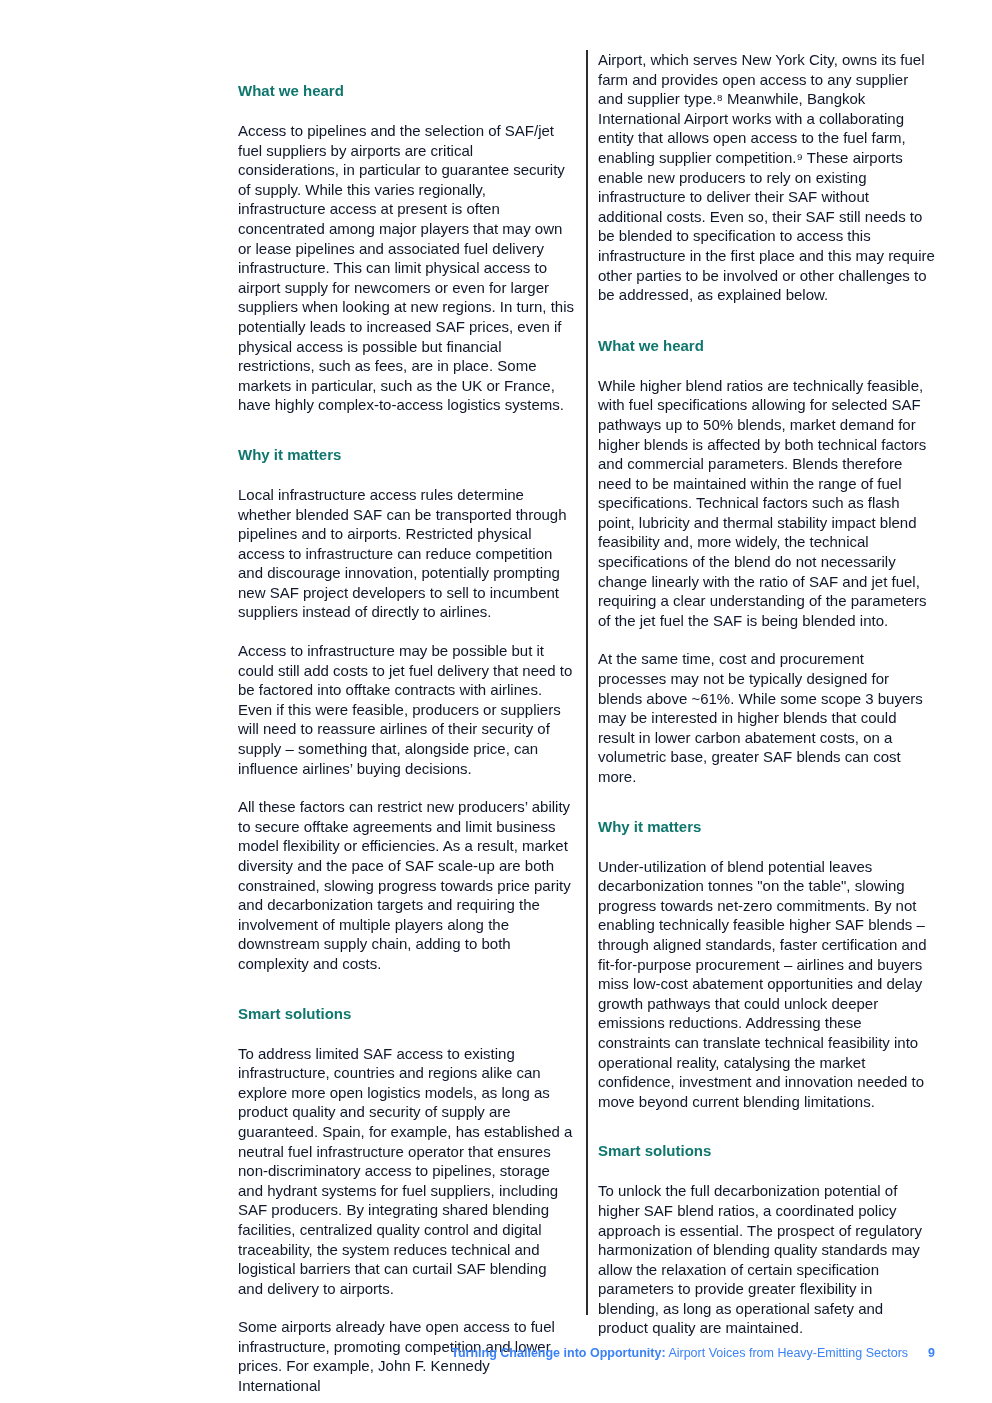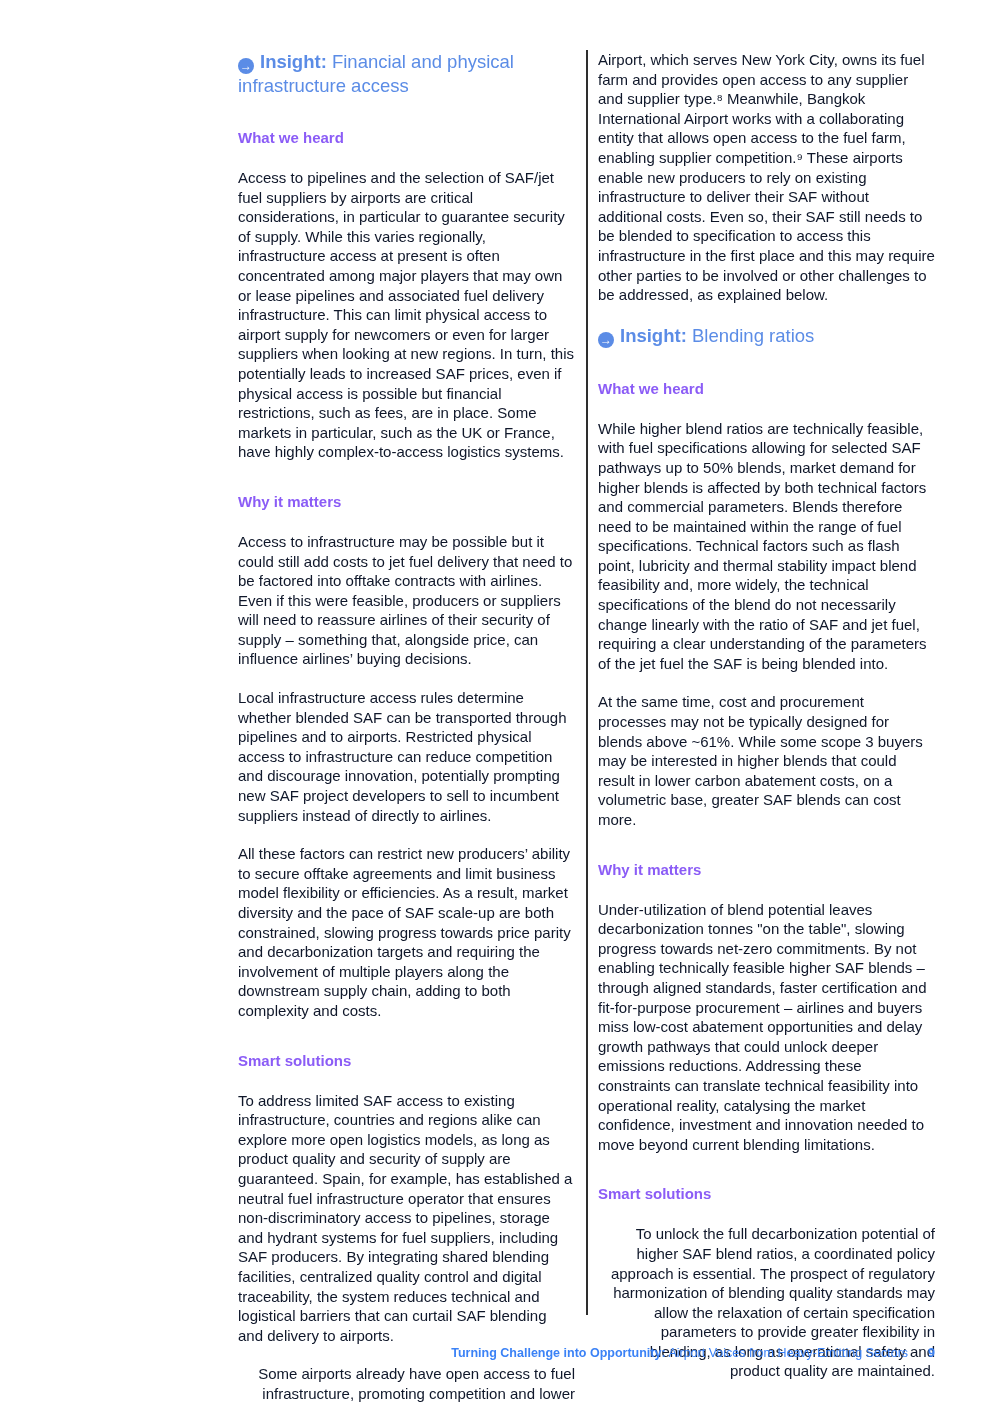--- a/index.html
+++ b/index.html
@@ -48,31 +48,31 @@
     line-height: 16px;
     text-align: center;
     vertical-align: -2px;
     margin-right: 6px;
     font-weight: bold;
   }
   .subhead {
     font-size: 15px;
     line-height: 19px;
     font-weight: bold;
-    color: #8b5cf6;
+    color: #0f766e;
     margin: 30px 0 21px 0;
   }
   .subhead.first-after-insight { margin-top: 31px; }
   p.body {
     font-size: 15px;
     line-height: 19.6px;
     color: #0f172a;
     margin: 0 0 19px 0;
   }
-  p.body:last-child { margin-bottom: 0; text-align: right; }
+  p.body:last-child { margin-bottom: 0; }
   .insight-heading.second { margin-top: 0; }
   .footer {
     position: absolute;
     top: 1345px;
     right: 57px;
     font-size: 12.5px;
     line-height: 16px;
     color: #3b82f6;
     display: flex;
     align-items: center;
@@ -82,47 +82,41 @@
   .footer .f-page { font-weight: bold; margin-left: 20px; }
 </style>
 </head>
 <body>
 
 <div class="page">
 
   <div class="columns">
 
     <div class="col">
-      <div class="insight-heading">
-        <span class="insight-icon">→</span><span class="ins-label">Insight:</span><span> Financial and physical infrastructure access</span>
-      </div>
 
       <div class="subhead first-after-insight">What we heard</div>
       <p class="body">Access to pipelines and the selection of SAF/jet fuel suppliers by airports are critical considerations, in particular to guarantee security of supply. While this varies regionally, infrastructure access at present is often concentrated among major players that may own or lease pipelines and associated fuel delivery infrastructure. This can limit physical access to airport supply for newcomers or even for larger suppliers when looking at new regions. In turn, this potentially leads to increased SAF prices, even if physical access is possible but financial restrictions, such as fees, are in place. Some markets in particular, such as the UK or France, have highly complex-to-access logistics systems.</p>
 
       <div class="subhead">Why it matters</div>
+      <p class="body">Local infrastructure access rules determine whether blended SAF can be transported through pipelines and to airports. Restricted physical access to infrastructure can reduce competition and discourage innovation, potentially prompting new SAF project developers to sell to incumbent suppliers instead of directly to airlines.</p>
       <p class="body">Access to infrastructure may be possible but it could still add costs to jet fuel delivery that need to be factored into offtake contracts with airlines. Even if this were feasible, producers or suppliers will need to reassure airlines of their security of supply – something that, alongside price, can influence airlines’ buying decisions.</p>
-      <p class="body">Local infrastructure access rules determine whether blended SAF can be transported through pipelines and to airports. Restricted physical access to infrastructure can reduce competition and discourage innovation, potentially prompting new SAF project developers to sell to incumbent suppliers instead of directly to airlines.</p>
       <p class="body">All these factors can restrict new producers’ ability to secure offtake agreements and limit business model flexibility or efficiencies. As a result, market diversity and the pace of SAF scale-up are both constrained, slowing progress towards price parity and decarbonization targets and requiring the involvement of multiple players along the downstream supply chain, adding to both complexity and costs.</p>
 
       <div class="subhead">Smart solutions</div>
       <p class="body">To address limited SAF access to existing infrastructure, countries and regions alike can explore more open logistics models, as long as product quality and security of supply are guaranteed. Spain, for example, has established a neutral fuel infrastructure operator that ensures non-discriminatory access to pipelines, storage and hydrant systems for fuel suppliers, including SAF producers. By integrating shared blending facilities, centralized quality control and digital traceability, the system reduces technical and logistical barriers that can curtail SAF blending and delivery to airports.</p>
       <p class="body">Some airports already have open access to fuel infrastructure, promoting competition and lower prices. For example, John F. Kennedy International</p>
     </div>
 
     <div class="col-spacer-a"></div>
     <div class="vdivider"></div>
     <div class="col-spacer-b"></div>
 
     <div class="col">
       <p class="body">Airport, which serves New York City, owns its fuel farm and provides open access to any supplier and supplier type.⁸ Meanwhile, Bangkok International Airport works with a collaborating entity that allows open access to the fuel farm, enabling supplier competition.⁹ These airports enable new producers to rely on existing infrastructure to deliver their SAF without additional costs. Even so, their SAF still needs to be blended to specification to access this infrastructure in the first place and this may require other parties to be involved or other challenges to be addressed, as explained below.</p>
 
-      <div class="insight-heading second" style="margin-top:19px;">
-        <span class="insight-icon">→</span><span class="ins-label">Insight:</span><span> Blending ratios</span>
-      </div>
 
       <div class="subhead first-after-insight">What we heard</div>
       <p class="body">While higher blend ratios are technically feasible, with fuel specifications allowing for selected SAF pathways up to 50% blends, market demand for higher blends is affected by both technical factors and commercial parameters. Blends therefore need to be maintained within the range of fuel specifications. Technical factors such as flash point, lubricity and thermal stability impact blend feasibility and, more widely, the technical specifications of the blend do not necessarily change linearly with the ratio of SAF and jet fuel, requiring a clear understanding of the parameters of the jet fuel the SAF is being blended into.</p>
       <p class="body">At the same time, cost and procurement processes may not be typically designed for blends above ~61%. While some scope 3 buyers may be interested in higher blends that could result in lower carbon abatement costs, on a volumetric base, greater SAF blends can cost more.</p>
 
       <div class="subhead">Why it matters</div>
       <p class="body">Under-utilization of blend potential leaves decarbonization tonnes "on the table", slowing progress towards net-zero commitments. By not enabling technically feasible higher SAF blends – through aligned standards, faster certification and fit-for-purpose procurement – airlines and buyers miss low-cost abatement opportunities and delay growth pathways that could unlock deeper emissions reductions. Addressing these constraints can translate technical feasibility into operational reality, catalysing the market confidence, investment and innovation needed to move beyond current blending limitations.</p>
 
       <div class="subhead">Smart solutions</div>
       <p class="body">To unlock the full decarbonization potential of higher SAF blend ratios, a coordinated policy approach is essential. The prospect of regulatory harmonization of blending quality standards may allow the relaxation of certain specification parameters to provide greater flexibility in blending, as long as operational safety and product quality are maintained.</p>

